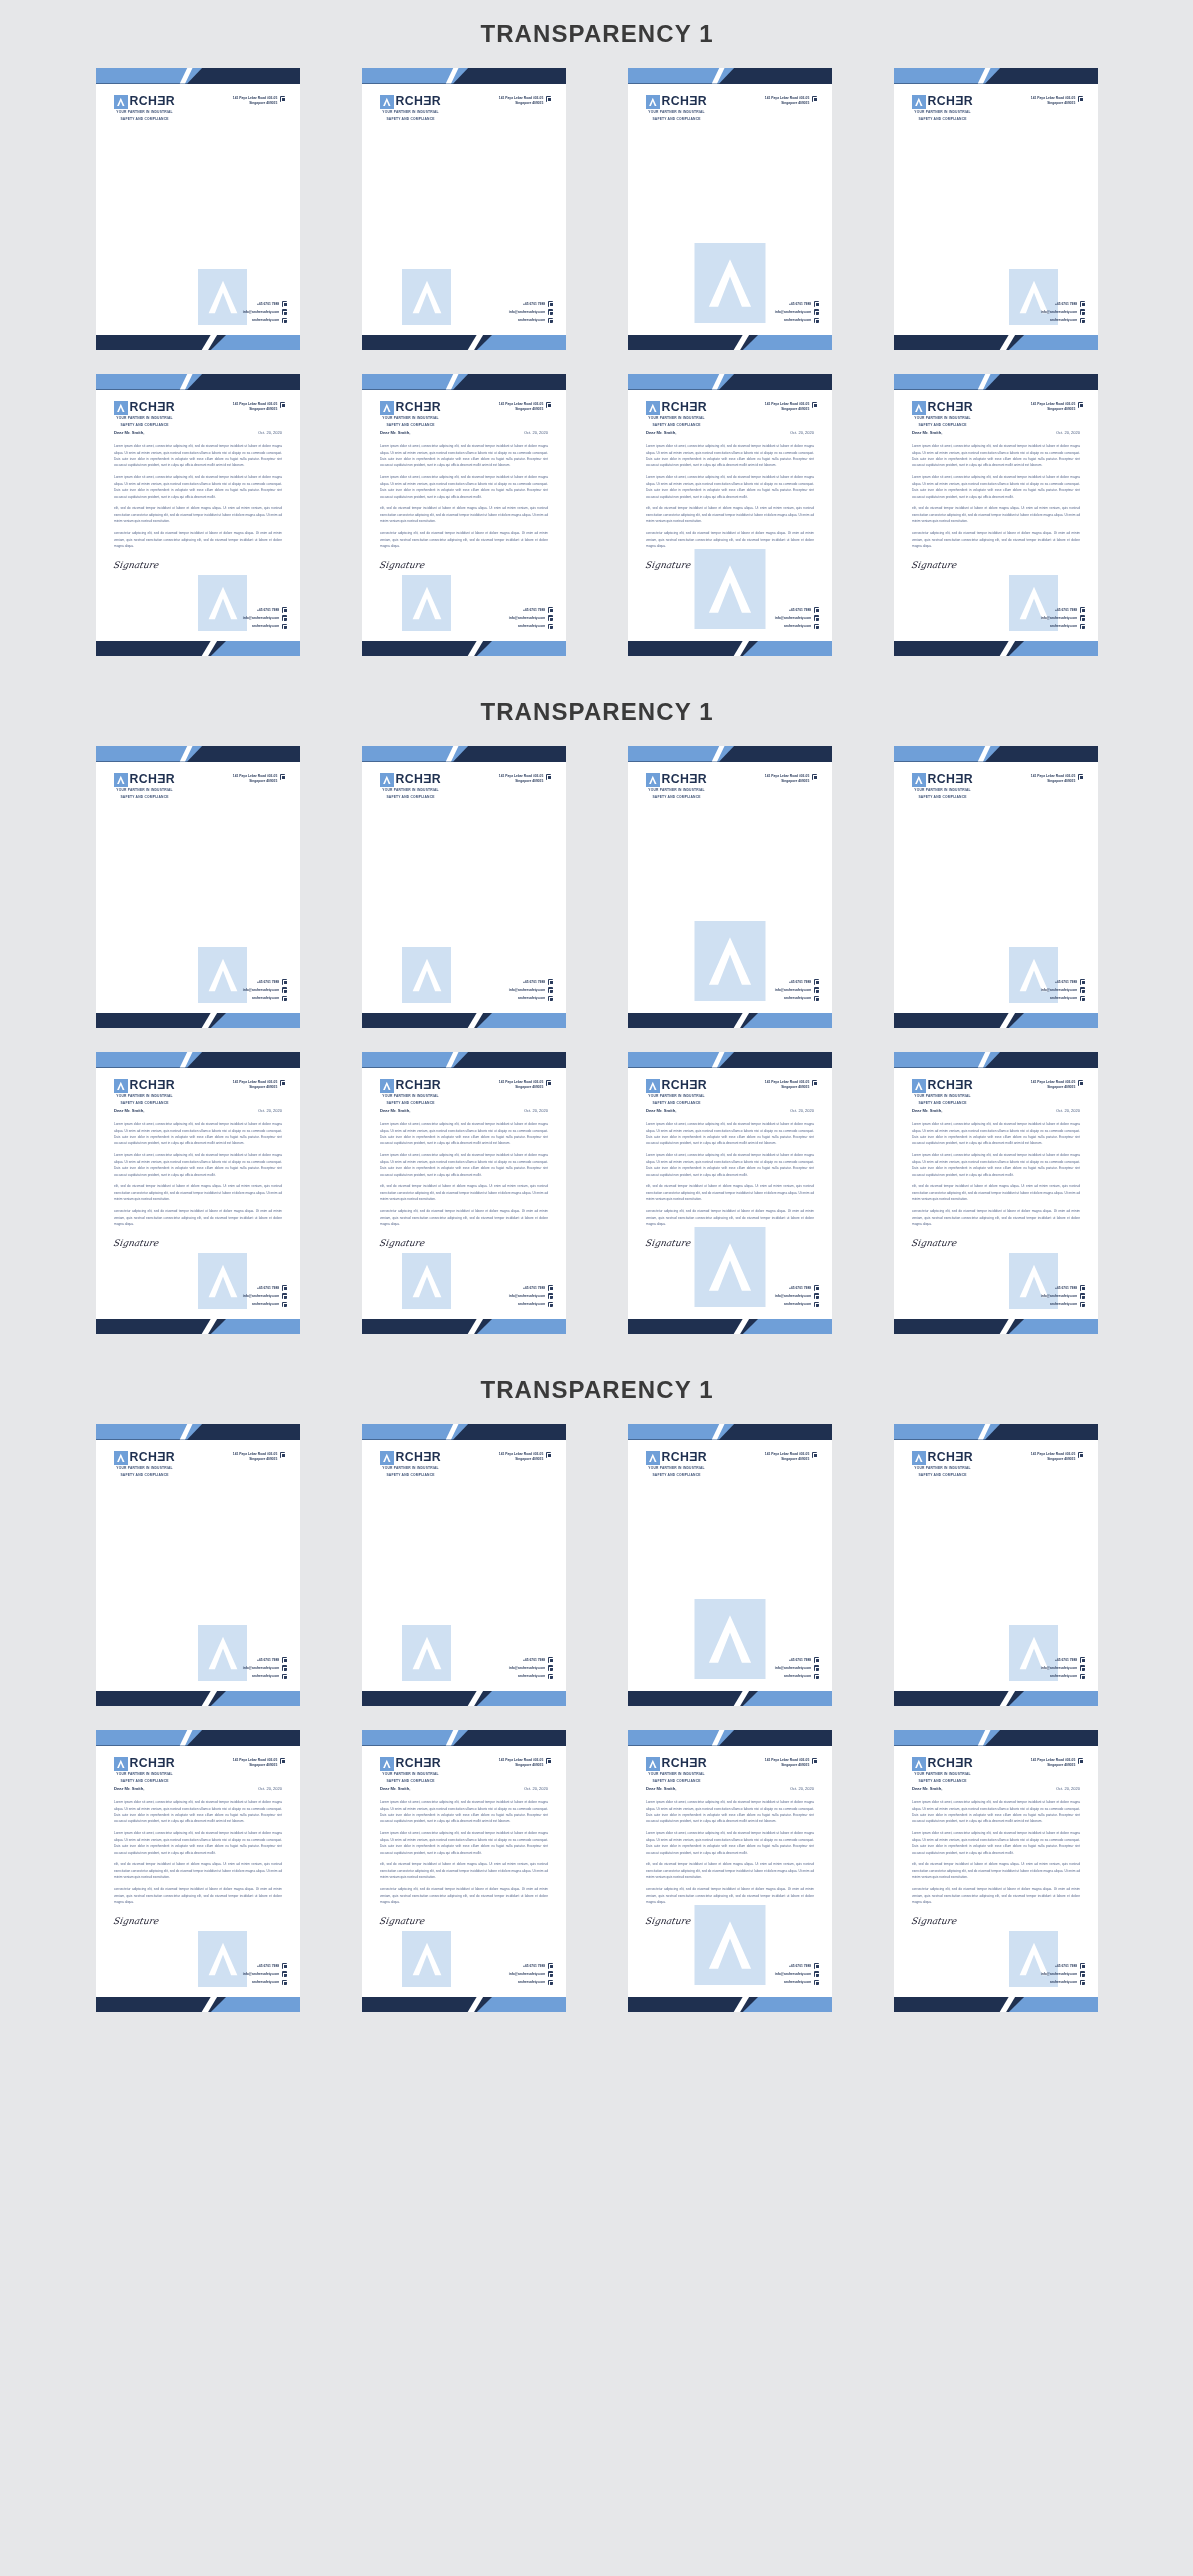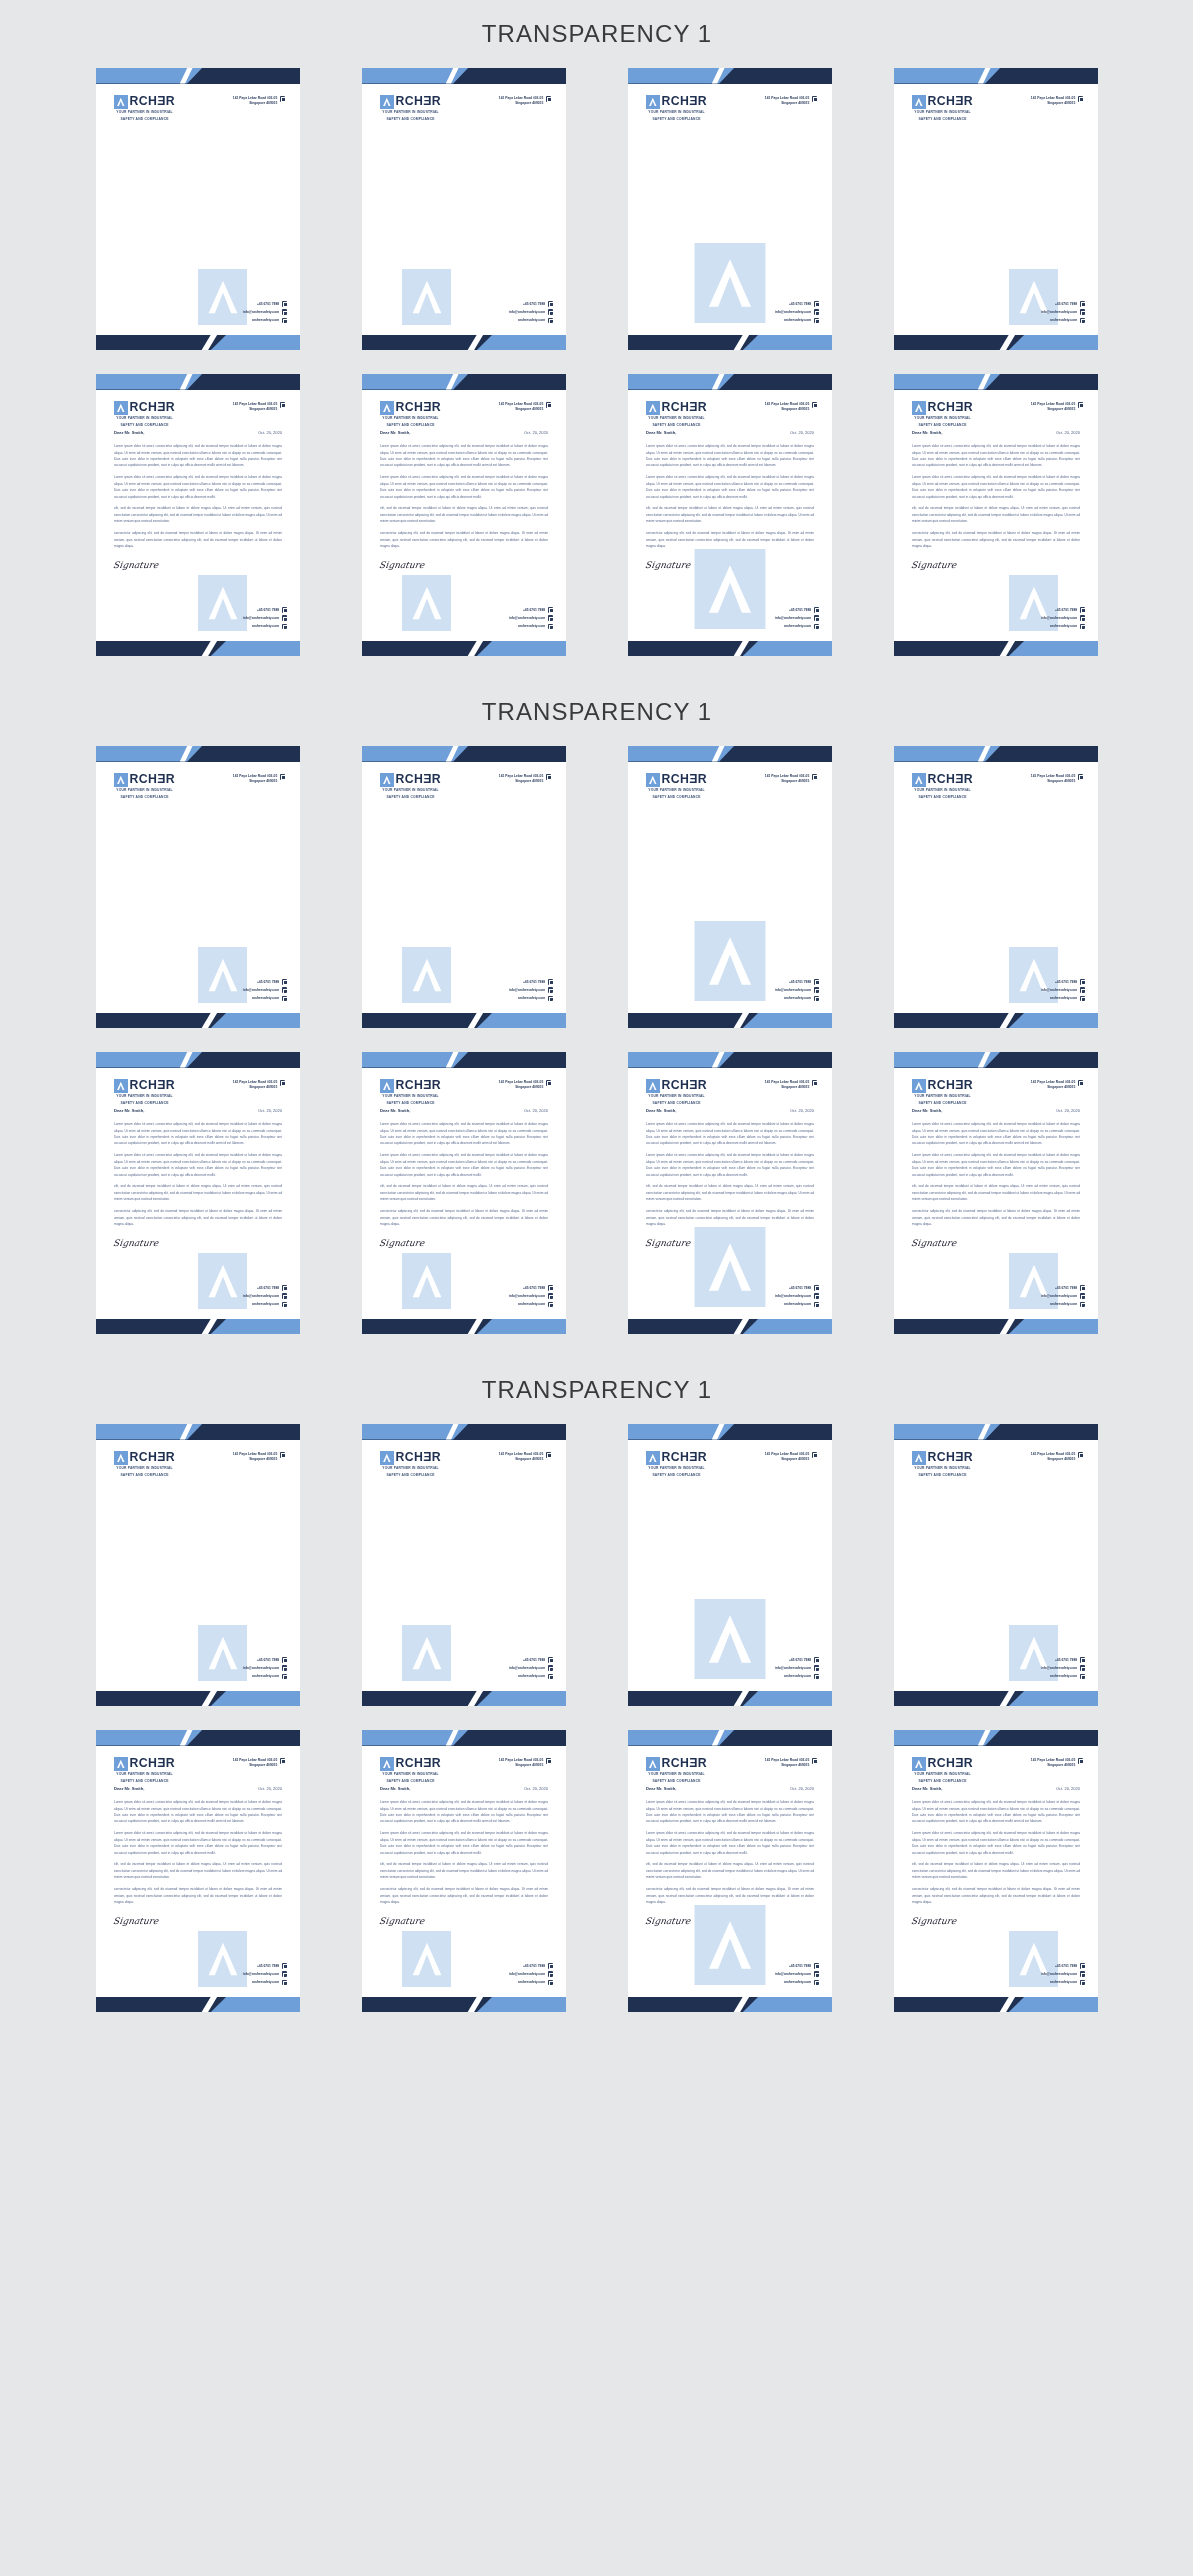--- a/index.html
+++ b/index.html
@@ -8,21 +8,21 @@
     background: #e6e7e9;
     font-family: "Liberation Sans", sans-serif;
   }
   body { padding: 0; }
 
   .section { width: 1194px; }
 
   .section-title {
     text-align: center;
     font-size: 24px;
-    font-weight: normal;
+    font-weight: bold;
     letter-spacing: 1.1px;
     color: #3a3a3a;
     font-family: "Liberation Sans", sans-serif;
   }
 
   .grid {
     display: flex;
     justify-content: center;
     gap: 62px;
   }

